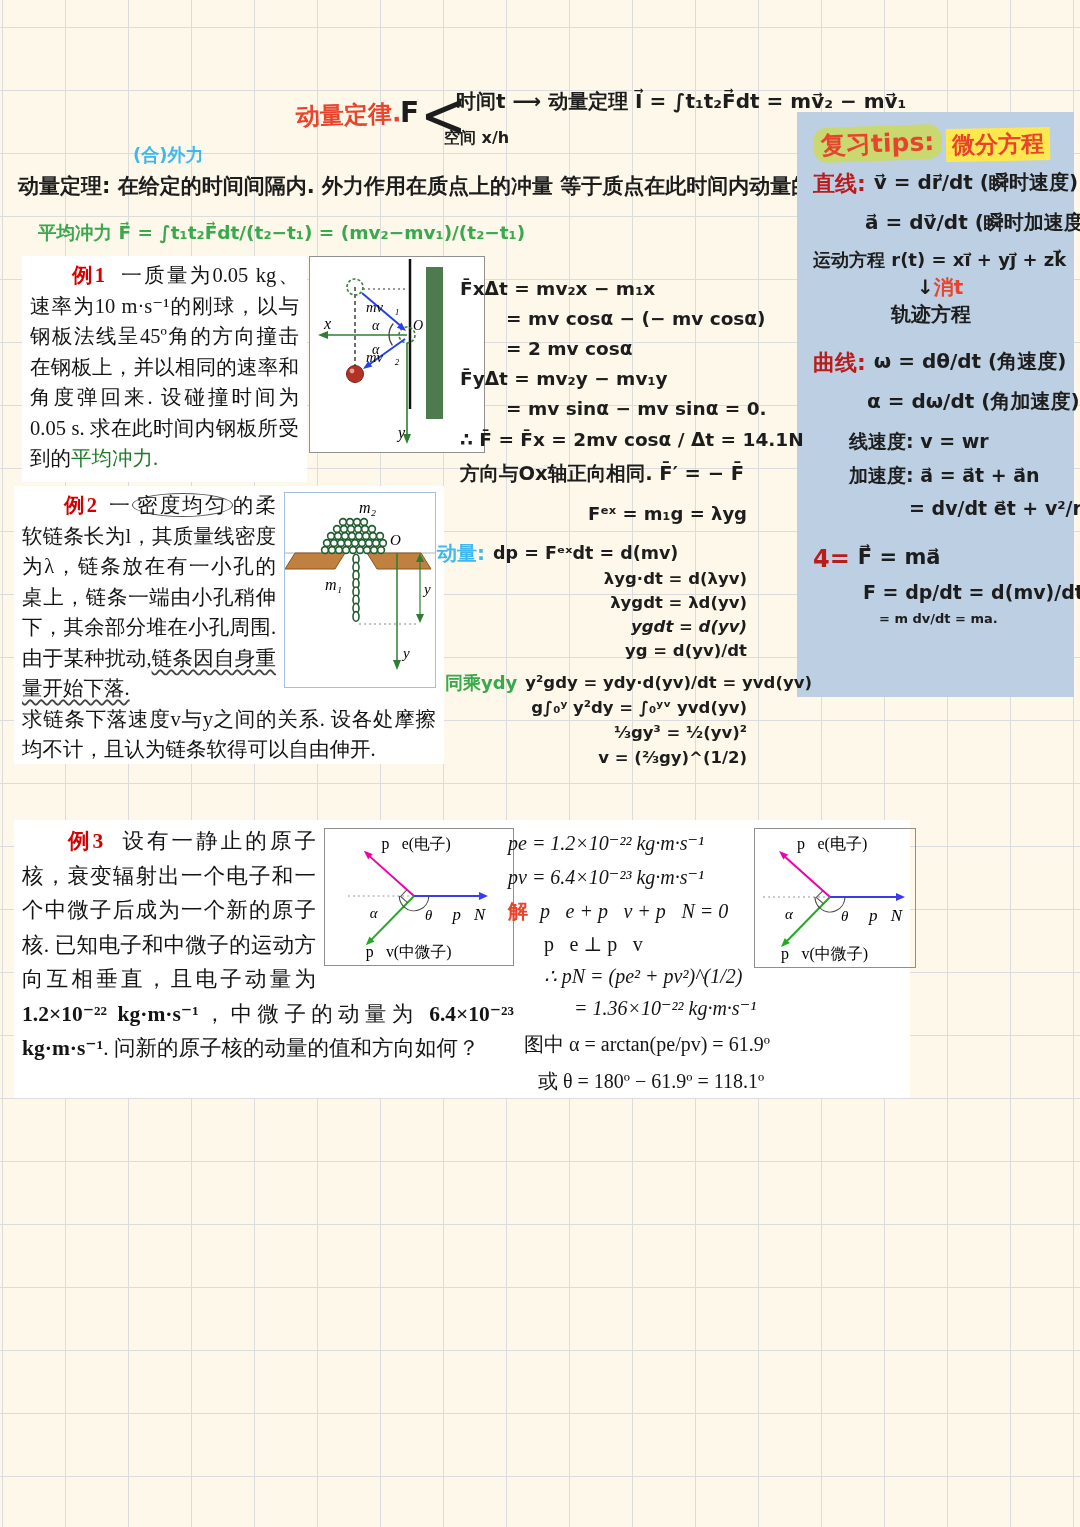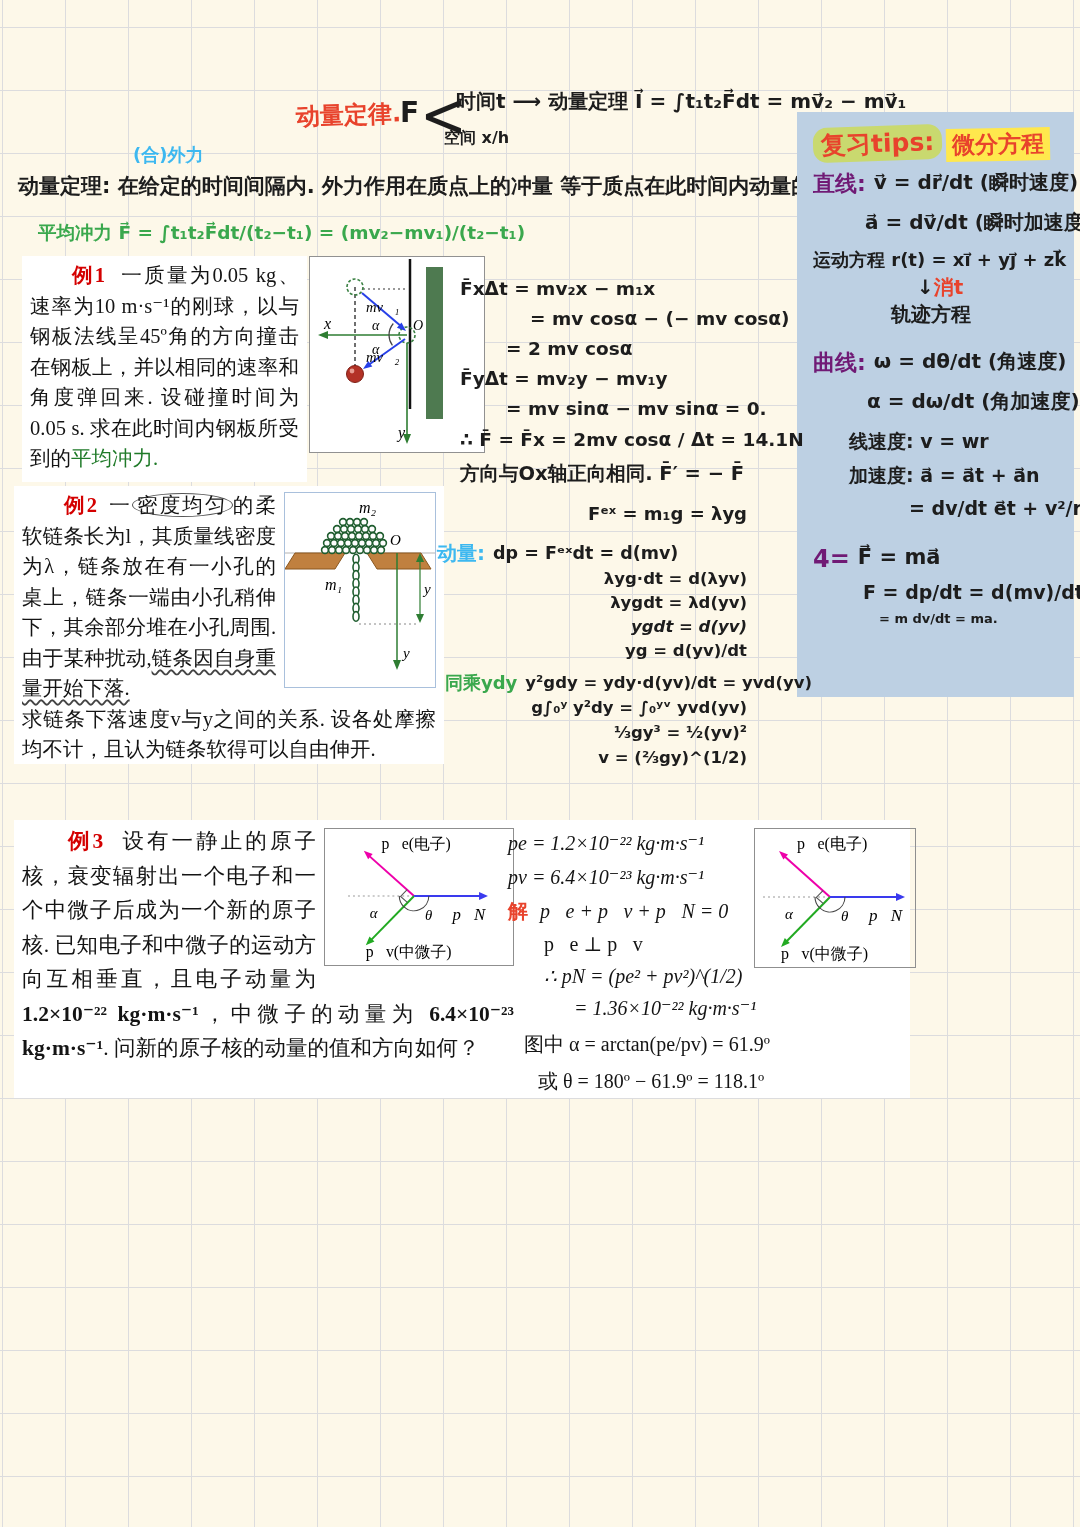--- a/index.html
+++ b/index.html
@@ -7,21 +7,21 @@
     background-color:#fdf8e9;
     background-image:linear-gradient(#dcdcde 1.5px,transparent 1.5px),
                      linear-gradient(90deg,#dcdcde 1.5px,transparent 1.5px);
     background-size:63px 63px;background-position:2px 27px;}
   .abs{position:absolute;}
   .hw{font-family:"DejaVu Sans",sans-serif;font-weight:700;color:#1d1d1d;white-space:nowrap;}
   .pr{font-family:"Liberation Serif","DejaVu Serif",serif;color:#141414;}
   .red{color:#e8432c;}
   .blue{color:#3db8f0;}
   .green{color:#3aa84d;}
-  .yellow{color:#701a75;}
+  .yellow{color:#b91c1c;}
   .lblred{color:#d40000;font-weight:700;}
   .whitebox{background:#ffffff;}
   .para{font-size:20.5px;line-height:30.5px;text-align:justify;text-indent:42px;margin:0;}
   .para3{font-size:21.5px;line-height:34.5px;text-align:justify;text-indent:46px;margin:0;}
   .circled{border:1.5px solid #555;border-radius:50%;padding:0 4px;}
   .wavy{text-decoration:underline wavy 1.5px #444;text-underline-offset:4px;}
   .greenprint{color:#1f7a28;}
   .sbrow{display:flex;align-items:flex-start;gap:8px;}
   .hl1{display:inline-block;background:#c9d96f;border-radius:14px;padding:1px 8px;transform:rotate(-2deg);}
   .hl2{display:inline-block;background:#ffe84d;padding:1px 6px;transform:rotate(-1deg);}
@@ -102,21 +102,21 @@
       <text x="103" y="73" font-size="14" font-style="italic">O</text>
       <text x="62" y="73" font-size="14" font-style="italic">α</text>
       <text x="62" y="97" font-size="14" font-style="italic">α</text>
       <text x="56" y="55" font-size="14.5" font-style="italic">mv⃗₁</text>
       <text x="56" y="105" font-size="14.5" font-style="italic">mv⃗₂</text>
     </svg>
   </div>
 
   <div class="abs" style="left:460px;top:274px;">
     <div class="hw" style="font-size:18.5px;line-height:30px;">F̄xΔt = mv₂x − m₁x</div>
-    <div class="hw" style="font-size:18.5px;line-height:30px;margin-left:70px;">= mv cosα − (− mv cosα)</div>
+    <div class="hw" style="font-size:18.5px;line-height:30px;margin-left:46px;">= mv cosα − (− mv cosα)</div>
     <div class="hw" style="font-size:18.5px;line-height:30px;margin-left:46px;">= 2 mv cosα</div>
     <div class="hw" style="font-size:18.5px;line-height:30px;">F̄yΔt = mv₂y − mv₁y</div>
     <div class="hw" style="font-size:18.5px;line-height:30px;margin-left:46px;">= mv sinα − mv sinα = 0.</div>
     <div class="hw" style="font-size:18.5px;line-height:32px;">∴ F̄ = F̄x = 2mv cosα / Δt = 14.1N</div>
     <div class="hw" style="font-size:19.5px;line-height:36px;">方向与Ox轴正向相同. F̄′ = − F̄</div>
   </div>
 
   <div class="abs whitebox" style="left:14px;top:486px;width:430px;height:278px;padding:4px 8px;box-sizing:border-box;">
     <div style="float:right;width:150px;height:194px;border:1.5px solid #a9c0dc;background:#fff;margin:2px 0 6px 8px;">
       <svg width="150" height="194" viewBox="0 0 150 194">

